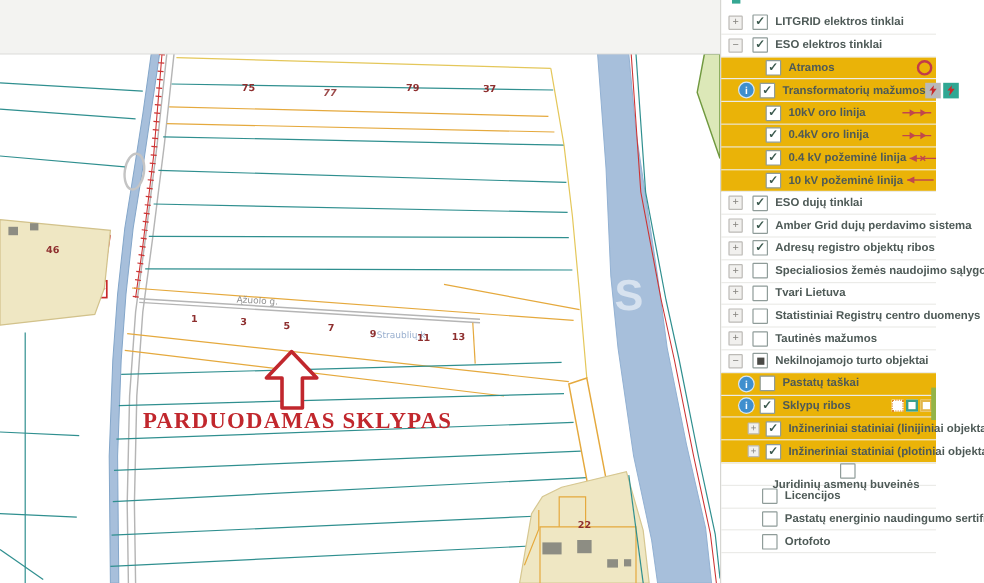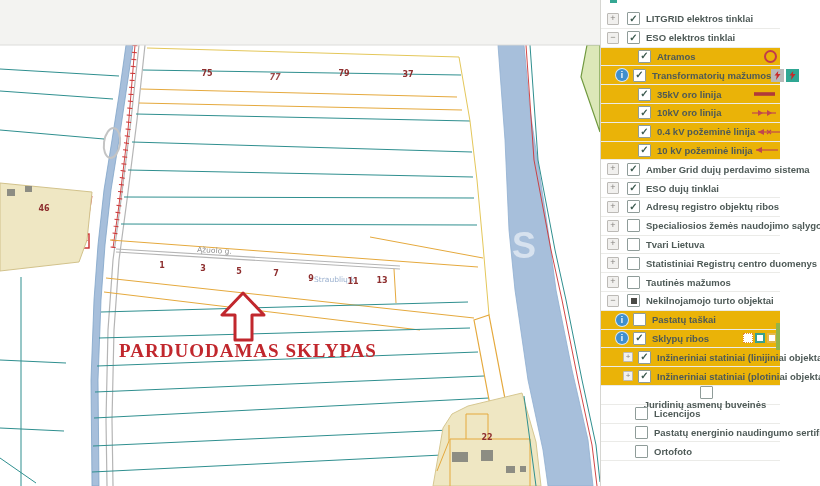--- a/index.html
+++ b/index.html
@@ -229,42 +229,44 @@
             </svg>
           </span>
         <span class="tsq teal">
             <svg width="9" height="11" viewBox="0 0 12 12">
               <path d="M7,0 L2,6 H5 L4,12 L10,4 H6.5 Z" fill="#c92a2a"></path>
             </svg>
           </span>
       </span>
     </div>
 
-    <div class="srow l1 sub">
-      <span class="cb c"></span>
-      <span class="lbl">35kV oro linija</span>
-      <span class="lgroup">
-        <svg width="26" height="10">
-            <line x1="3" y1="5" x2="24" y2="5" stroke="#b03a3a" stroke-width="3.6"></line>
-          </svg>
-      </span>
-    </div>
 
     <div class="srow l1 sub">
       <span class="cb c"></span>
       <span class="lbl">10kV oro linija</span>
       <span class="lgroup">
         <svg width="26" height="10">
             <line x1="1" y1="5" x2="25" y2="5" stroke="#c0474d" stroke-width="1.2"></line>
         <path d="M7,2 L12,5 L7,8 Z" fill="#c0474d"></path>
             <path d="M16,2 L21,5 L16,8 Z" fill="#c0474d"></path>
           </svg>
       </span>
     </div>
 
+    <div class="srow l1 sub">
+      <span class="cb c"></span>
+      <span class="lbl">0.4kV oro linija</span>
+      <span class="lgroup">
+        <svg width="26" height="10">
+            <line x1="1" y1="5" x2="25" y2="5" stroke="#c0474d" stroke-width="1.2"></line>
+        <path d="M7,2 L12,5 L7,8 Z" fill="#c0474d"></path>
+            <path d="M16,2 L21,5 L16,8 Z" fill="#c0474d"></path>
+          </svg>
+      </span>
+    </div>
 
     <div class="srow l1 sub">
       <span class="cb c"></span>
       <span class="lbl">0.4 kV požeminė linija</span>
       <span class="lgroup">
         <svg width="26" height="10">
             <line x1="3" y1="5" x2="25" y2="5" stroke="#c0474d" stroke-width="1.2"></line>
         <path d="M9,2 L3,5 L9,8 Z" fill="#c0474d"></path>
         <path d="M12,3 L16,7 M16,3 L12,7" stroke="#c0474d" stroke-width="1.1"></path>
           </svg>
@@ -278,27 +280,27 @@
         <svg width="26" height="10">
             <line x1="3" y1="5" x2="25" y2="5" stroke="#c0474d" stroke-width="1.2"></line>
         <path d="M9,2 L3,5 L9,8 Z" fill="#c0474d"></path>
           </svg>
       </span>
     </div>
 
     <div class="srow l0">
       <span class="exp plus"></span>
       <span class="cb c"></span>
+      <span class="lbl">ESO dujų tinklai</span>
+    </div>
+
+    <div class="srow l0">
+      <span class="exp plus"></span>
+      <span class="cb c"></span>
       <span class="lbl">Amber Grid dujų perdavimo sistema</span>
-    </div>
-
-    <div class="srow l0">
-      <span class="exp plus"></span>
-      <span class="cb c"></span>
-      <span class="lbl">ESO dujų tinklai</span>
     </div>
 
     <div class="srow l0">
       <span class="exp plus"></span>
       <span class="cb c"></span>
       <span class="lbl">Adresų registro objektų ribos</span>
     </div>
 
     <div class="srow l0">
       <span class="exp plus"></span>

